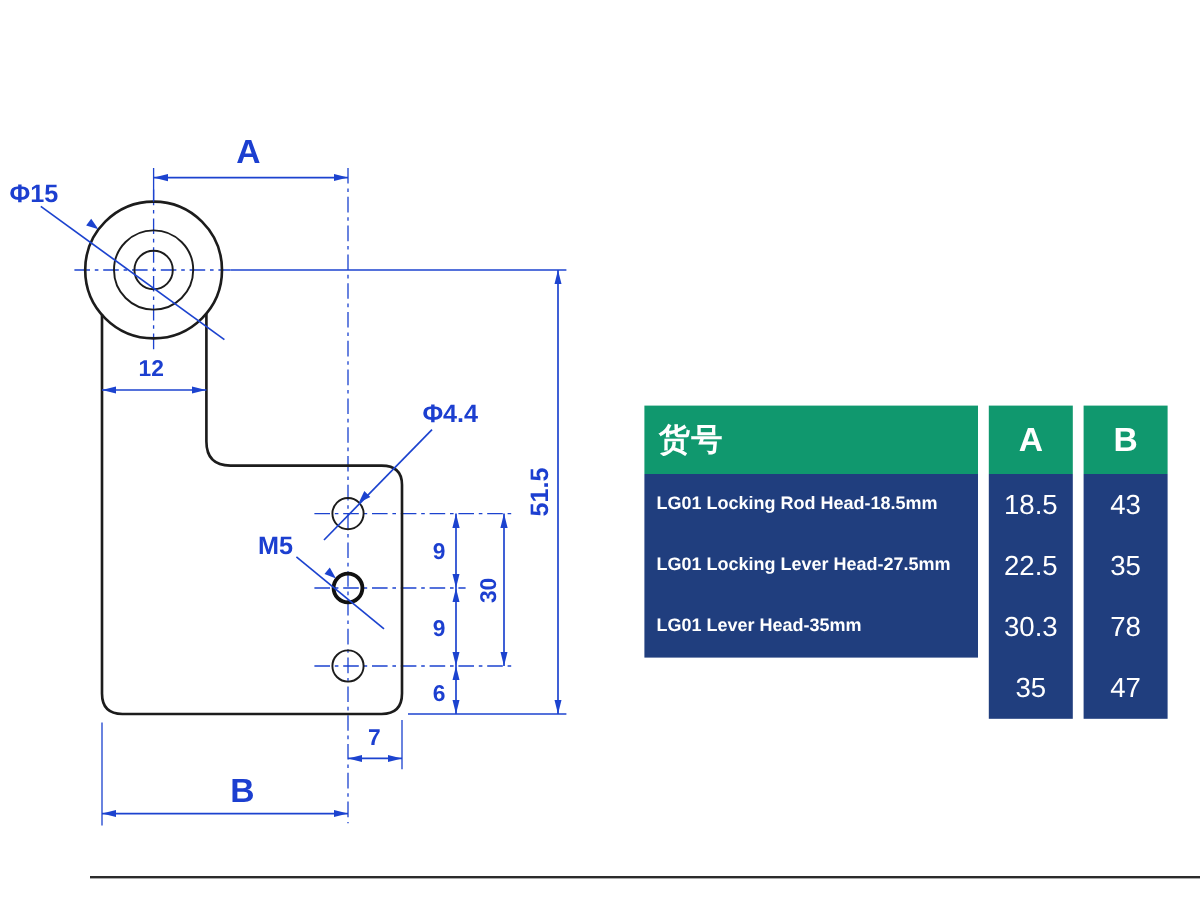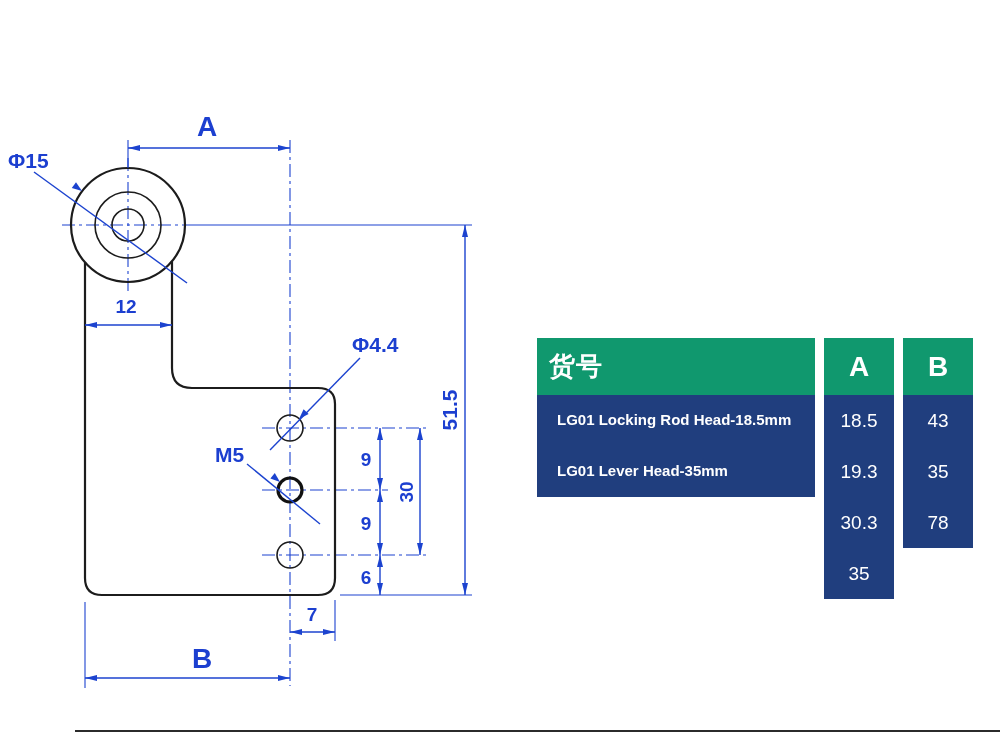--- a/index.html
+++ b/index.html
@@ -23,22 +23,22 @@
   
   #table { position:absolute; left:505px; top:338px; display:flex; column-gap:9px;margin-left:32px; }
   .col { display:flex; flex-direction:column; }
   .col-name { width:278px; }
   .col-a, .col-b { width:70px; }
   .th { height:57px; background:#10986e; color:#fff; display:flex; align-items:center; }
   .th-name { font-size:26px; font-weight:bold; padding-left:12px; letter-spacing:1px; }
   .th-val { font-size:28px; font-weight:bold; justify-content:center; }
   .tbody { background:#203e7e; display:flex; flex-direction:column; }
   .trow { height:51px; display:flex; align-items:center; color:#ffffff; }
-  .trow-name { font-size:15px; font-weight:bold; padding-left:20px; padding-right:4px; line-height:1.1; }
-  .trow-val { font-size:19px; justify-content:center; }
+  .trow-name { font-size:15px; font-weight:bold; padding-left:10px; padding-right:4px; line-height:1.1; }
+  .trow-val { font-size:23px; justify-content:center; }
 
   
   #footer-divider { position:absolute; left:75px; right:0; top:730px; border-top:2px solid #2b2b2b; }
 </style>
 </head>
 <body>
 
 <div id="stage">
 
   <svg id="drawing" width="500" height="748" viewBox="0 0 500 748" aria-hidden="true">
@@ -108,39 +108,41 @@
     <line class="dim" x1="85" y1="678" x2="290" y2="678" marker-start="url(#arr)" marker-end="url(#arr)"></line>
     <text class="dimtxt t-big" x="202" y="668" text-anchor="middle">B</text>
   </svg>
 
   <div id="table">
 
     <div class="col col-name">
       <div class="th th-name">货号</div>
       <div class="tbody">
         <div class="trow trow-name">LG01 Locking Rod Head-18.5mm</div>
+        <div class="trow trow-name">LG01 Locking Lever Head-27.5mm</div>
         <div class="trow trow-name">LG01 Lever Head-35mm</div>
       </div>
     </div>
 
     <div class="col col-a">
       <div class="th th-val">A</div>
       <div class="tbody">
         <div class="trow trow-val">18.5</div>
-        <div class="trow trow-val">19.3</div>
+        <div class="trow trow-val">22.5</div>
         <div class="trow trow-val">30.3</div>
         <div class="trow trow-val">35</div>
       </div>
     </div>
 
     <div class="col col-b">
       <div class="th th-val">B</div>
       <div class="tbody">
         <div class="trow trow-val">43</div>
         <div class="trow trow-val">35</div>
         <div class="trow trow-val">78</div>
+        <div class="trow trow-val">47</div>
       </div>
     </div>
 
   </div>
 
   <div id="footer-divider"></div>
 </div>
 
 </body></html>

